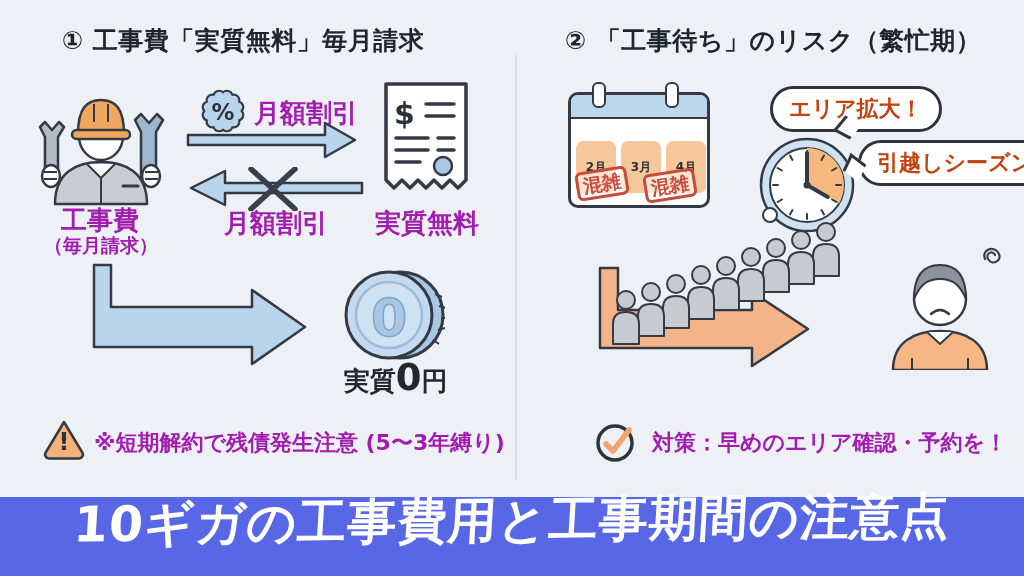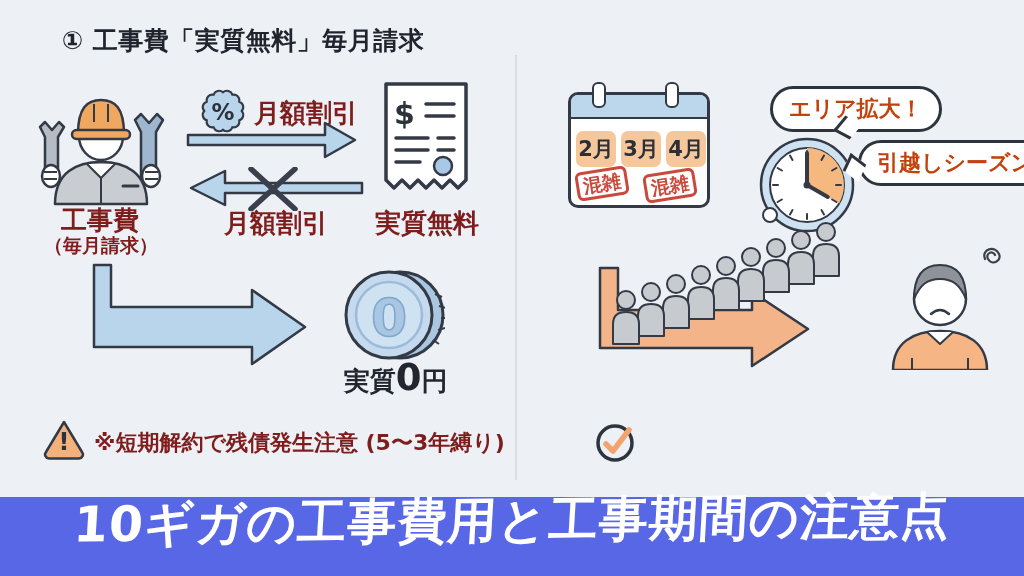--- a/index.html
+++ b/index.html
@@ -5,30 +5,30 @@
   :root{
     --background:#edf1f6; --banner-blue:#5767e6; --light-blue:#b9d5ec;
     --light-blue-pale:#cfe2f2; --orange:#f2b384; --orange-light:#f6c79b;
     --stamp-red:#c94a3d; --outline-dark:#333a45; --gray-fill:#c7cacf; --text-dark:#22272f;
   }
   html,body{margin:0;padding:0;}
   #stage{position:relative;width:1024px;height:576px;background:var(--background);
     font-family:"DejaVu Sans","Liberation Sans",sans-serif;color:var(--text-dark);overflow:hidden;}
   .abs{position:absolute;}
   .panel-title{position:absolute;top:24px;font-size:25px;font-weight:bold;color:#20252d;white-space:nowrap;letter-spacing:0.5px;}
-  .lbl{position:absolute;font-weight:bold;color:#7f1d1d;white-space:nowrap;}
+  .lbl{position:absolute;font-weight:bold;color:#a21caf;white-space:nowrap;}
   .divider{position:absolute;left:515px;top:55px;width:2px;height:425px;background:#d9dee6;}
 
   
   .calendar{position:absolute;left:568px;top:82px;width:142px;height:126px;}
   .cal-ring{position:absolute;top:0;width:10px;height:22px;background:#fff;border:2.5px solid var(--outline-dark);border-radius:6px;}
   .cal-body{position:absolute;left:0;top:10px;width:136px;height:110px;background:#fff;border:3px solid var(--outline-dark);border-radius:10px;overflow:hidden;}
   .cal-header{position:absolute;left:0;top:0;width:100%;height:22px;background:#bcd6ec;border-bottom:2.5px solid var(--outline-dark);}
-  .cal-cell{position:absolute;top:36px;width:40px;height:36px;background:var(--orange-light);border-radius:7px;
-    display:flex;align-items:center;justify-content:center;font-size:21px;font-weight:bold;color:#2a2f38;}
+  .cal-cell{position:absolute;top:46px;width:40px;height:52px;background:var(--orange-light);border-radius:7px;
+    display:flex;align-items:center;justify-content:center;font-size:12px;font-weight:bold;color:#2a2f38;}
   .stamp{position:absolute;border:3px solid var(--stamp-red);color:var(--stamp-red);font-weight:bold;font-size:19px;
     line-height:23px;padding:0 4px;border-radius:6px;background:rgba(255,255,255,.55);transform:rotate(-9deg);white-space:nowrap;}
 
   
   .bubble{position:absolute;background:#fff;border:3px solid #2e343d;border-radius:24px;
     font-size:22px;font-weight:bold;padding:5px 16px;white-space:nowrap;z-index:4;color:#c2410c;}
   .tail{position:absolute;width:16px;height:16px;background:#fff;z-index:5;
     border-left:3px solid #2e343d;border-bottom:3px solid #2e343d;}
 
   
@@ -117,20 +117,21 @@
   <div class="result">
     <span class="small">実質</span><span class="big">0</span><span class="small">円</span>
   </div>
 
   <svg class="abs" style="left:42px;top:419px;" width="44" height="42" viewBox="0 0 44 42">
     <path d="M22,3 L40,33 a4,4 0 0 1 -3.5,6.5 H7.5 a4,4 0 0 1 -3.5,-6.5 Z" fill="#f3b27c" stroke="#333a45" stroke-width="2.5" stroke-linejoin="round"></path>
     <text x="22" y="23" text-anchor="middle" dominant-baseline="central" font-size="24" font-weight="bold" fill="#2c313a">!</text>
   </svg>
   <div class="lbl" style="left:94px;top:428px;font-size:22px;">※短期解約で残債発生注意 (5〜3年縛り)</div>
 
+  <div class="panel-title" style="left:565px;">② 「工事待ち」のリスク（繁忙期）</div>
 
   <div class="calendar">
     <div class="cal-body">
       <div class="cal-header"></div>
       <div class="cal-cell" style="left:5px;">2月</div>
       <div class="cal-cell" style="left:50px;">3月</div>
       <div class="cal-cell" style="left:95px;">4月</div>
       <div class="stamp" style="left:5px;top:74px;">混雑</div>
       <div class="stamp" style="left:73px;top:76px;">混雑</div>
     </div>
@@ -186,17 +187,18 @@
     <path d="M47,115 v12 M103,115 v12" stroke="#333a45" stroke-width="2"></path>
     <circle cx="75" cy="56" r="26" fill="#ffffff" stroke="#333a45" stroke-width="2.5"></circle>
     <path d="M49,56 C49,30 60,22 75,22 C90,22 101,30 101,56 C95,42 88,36 75,36 C62,36 55,42 49,56 Z" fill="#8e9399" stroke="#333a45" stroke-width="2" stroke-linejoin="round"></path>
     <path d="M66,71 Q75,63 84,71" fill="none" stroke="#333a45" stroke-width="2.5" stroke-linecap="round"></path>
   </svg>
 
   <svg class="abs" style="left:592px;top:419px;" width="48" height="48" viewBox="0 0 48 48">
     <circle cx="23" cy="24" r="17" fill="none" stroke="#2e343d" stroke-width="3.5"></circle>
     <polyline points="14,25 21,32 37,11" fill="none" stroke="#f2a36e" stroke-width="5.5" stroke-linecap="round" stroke-linejoin="round"></polyline>
   </svg>
+  <div class="lbl" style="left:652px;top:428px;font-size:22px;">対策：早めのエリア確認・予約を！</div>
 
   <div class="banner"></div>
   <div class="banner-text">10ギガの工事費用と工事期間の注意点</div>
 
 </div>
 
 </body></html>

